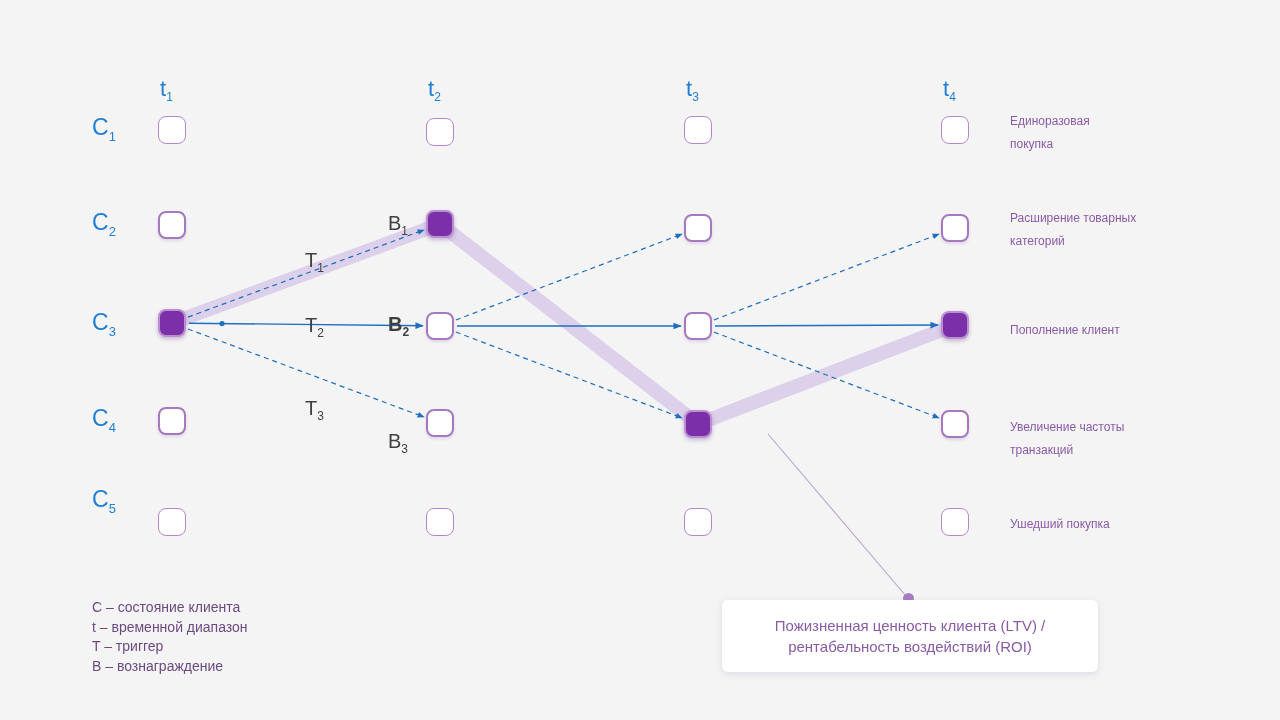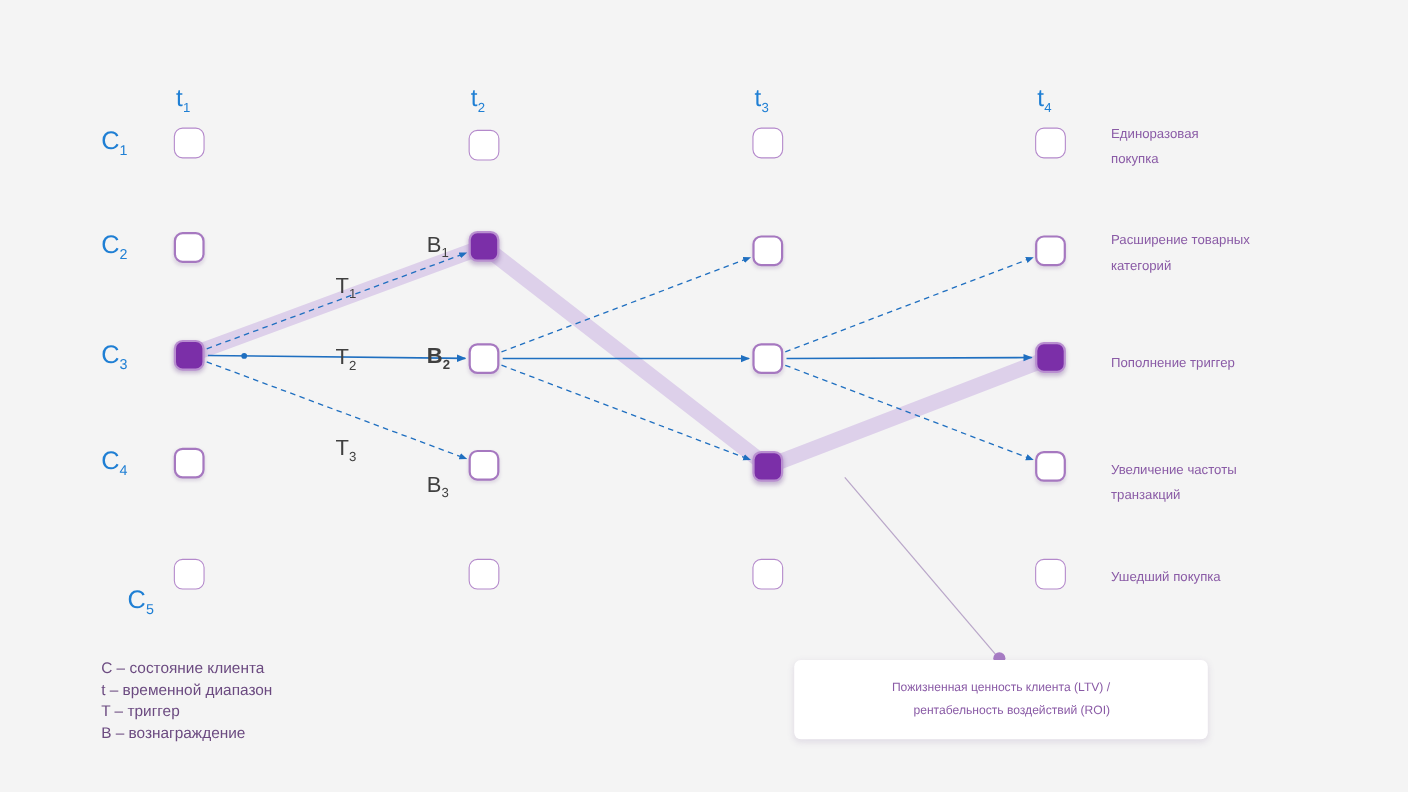--- a/index.html
+++ b/index.html
@@ -67,23 +67,22 @@
   
   #callout{
     position:absolute;left:722px;top:600px;
     width:376px;height:72px;
     background:#ffffff;border-radius:6px;
     box-shadow:0 2px 7px rgba(110,80,140,.16);
     display:flex;align-items:center;justify-content:center;
     text-align:center;
   }
   #callout .txt{
-    color:#8a5ba6;font-size:11px;line-height:21px;
+    color:#8a5ba6;font-size:15px;line-height:21px;
     white-space:pre-line;
-    text-align:right;
   }
   #calloutdot{
     position:absolute;left:903px;top:593px;
     width:11px;height:11px;border-radius:50%;
     background:#a77cc4;
   }
 
   
   #logo{position:absolute;right:38px;top:20px;display:flex;align-items:center;gap:2px;}
   #logo .word{
@@ -128,21 +127,21 @@
       <div class="tlabel" style="left: 160px; top: 76px;">t<sub>1</sub></div>
       <div class="tlabel" style="left: 428px; top: 76px;">t<sub>2</sub></div>
       <div class="tlabel" style="left: 686px; top: 76px;">t<sub>3</sub></div>
       <div class="tlabel" style="left: 943px; top: 76px;">t<sub>4</sub></div>
     </div>
   <div id="clabels">
       <div class="clabel" style="left: 92px; top: 114px;">C<sub>1</sub></div>
       <div class="clabel" style="left: 92px; top: 209px;">C<sub>2</sub></div>
       <div class="clabel" style="left: 92px; top: 309px;">C<sub>3</sub></div>
       <div class="clabel" style="left: 92px; top: 405px;">C<sub>4</sub></div>
-      <div class="clabel" style="left: 92px; top: 532px; margin-left: 24px;">C<sub>5</sub></div>
+      <div class="clabel" style="left: 92px; top: 486px;">C<sub>5</sub></div>
     </div>
   <div id="nodelayer">
       <div class="node thin" style="left: 158px; top: 116px;"></div>
       <div class="node thin" style="left: 426px; top: 118px;"></div>
       <div class="node thin" style="left: 684px; top: 116px;"></div>
       <div class="node thin" style="left: 941px; top: 116px;"></div>
       <div class="node" style="left: 158px; top: 211px;"></div>
       <div class="node filled" style="left: 426px; top: 210px;"></div>
       <div class="node" style="left: 684px; top: 214px;"></div>
       <div class="node" style="left: 941px; top: 214px;"></div>
@@ -165,21 +164,21 @@
       <div class="tag" style="left: 305px; top: 381px;">T<sub>3</sub></div>
       <div class="tag" style="left: 388px; top: 196px;">B<sub>1</sub></div>
       <div class="tag" style="left: 388px; top: 297px; font-weight: bold;">B<sub>2</sub></div>
       <div class="tag" style="left: 388px; top: 414px;">B<sub>3</sub></div>
     </div>
   <div id="desclayer">
       <div class="rowdesc" style="top: 110px;">Единоразовая
 покупка</div>
       <div class="rowdesc" style="top: 207px;">Расширение товарных
 категорий</div>
-      <div class="rowdesc" style="top: 319px;">Пополнение триггер</div>
+      <div class="rowdesc" style="top: 319px;">Пополнение клиент</div>
       <div class="rowdesc" style="top: 416px;">Увеличение частоты
 транзакций</div>
       <div class="rowdesc" style="top: 513px;">Ушедший покупка</div>
     </div>
 
   <div id="legend">C – состояние клиента
 t – временной диапазон
 T –  триггер
 B – вознаграждение</div>
 

